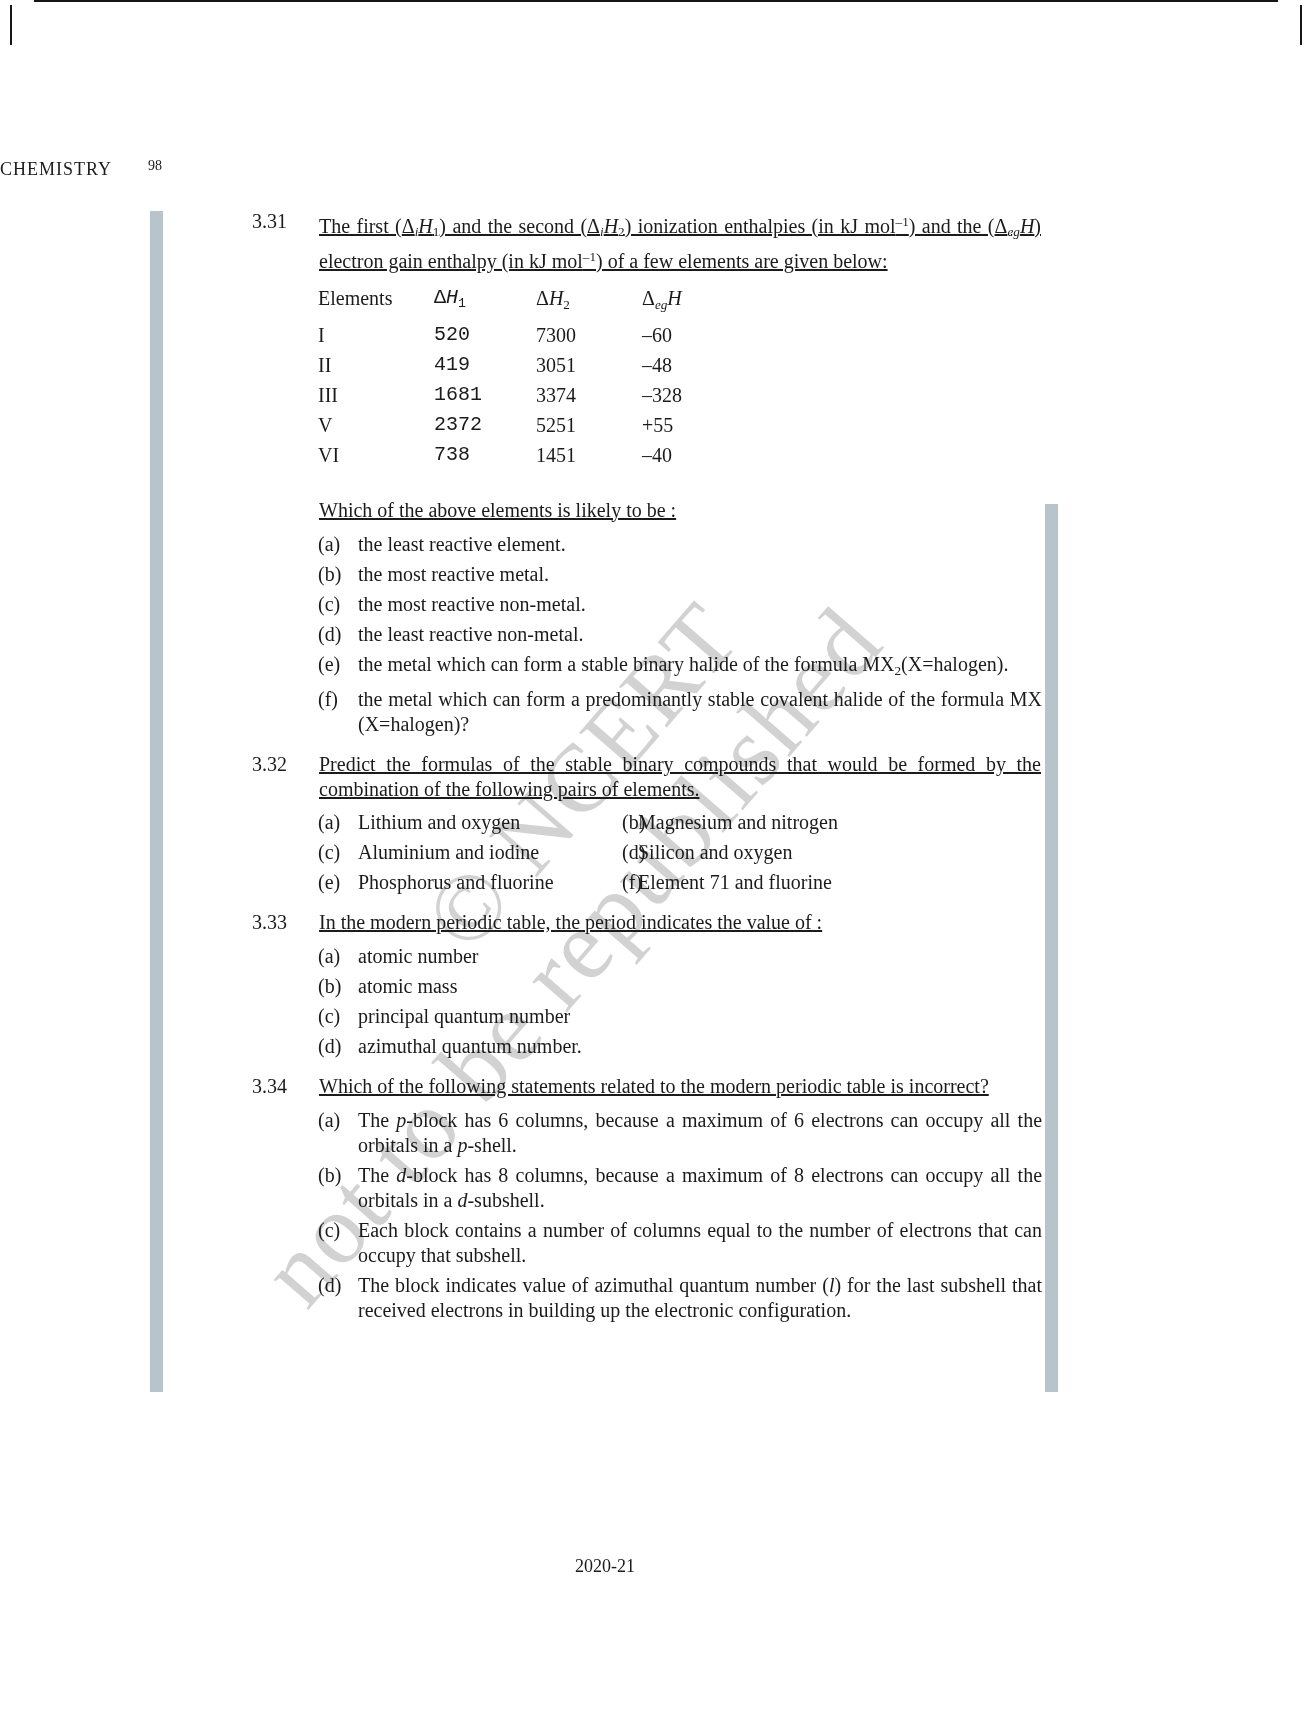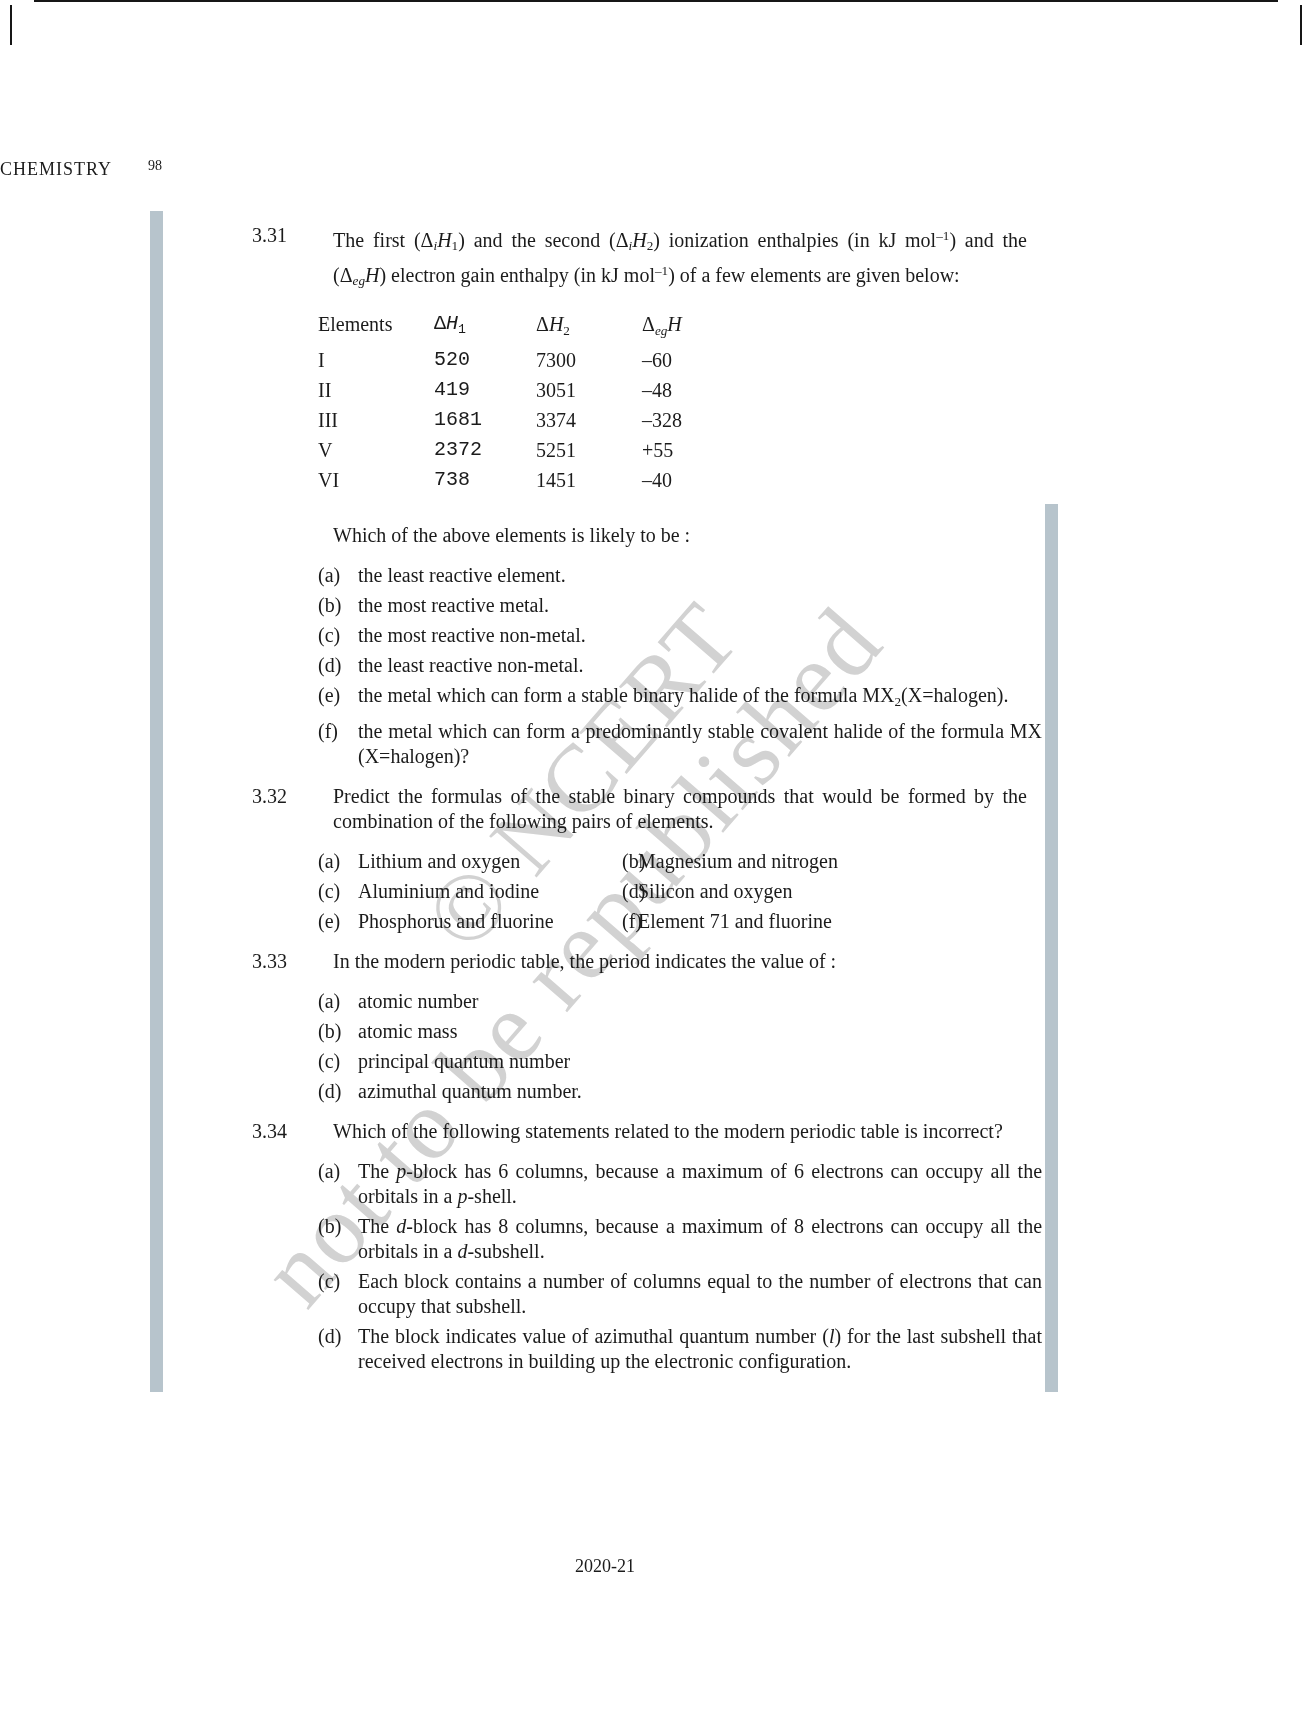--- a/index.html
+++ b/index.html
@@ -41,21 +41,21 @@
                   font-size: 18px; letter-spacing: 1px; z-index: 2; }
   .footer { position: absolute; left: 0; top: 1556px; width: 1210px; text-align: center;
             font-size: 18px; z-index: 2; }
 
   
   .content { position: absolute; left: 252px; top: 208px; width: 790px; z-index: 1;
              font-size: 20px; line-height: 25px; }
   .question { position: relative; margin-bottom: 15px; }
   .qnum  { position: absolute; left: 0; top: 0; }
   .qbody { margin-left: 66px; }
-  .para  { margin: 15px; text-align: justify; }
+  .para  { margin: 1px; text-align: justify; text-decoration: underline; }
 
   
   .ie-table { margin: 9px 0 28px; line-height: 30px; }
   .ie-row { display: flex; }
   .ie-c0 { width: 116px; }
   .ie-c1 { width: 102px; font-family: Liberation Mono, monospace; }
   .ie-c2 { width: 106px; }
   .ie-c3 { flex: 1; }
 
   

